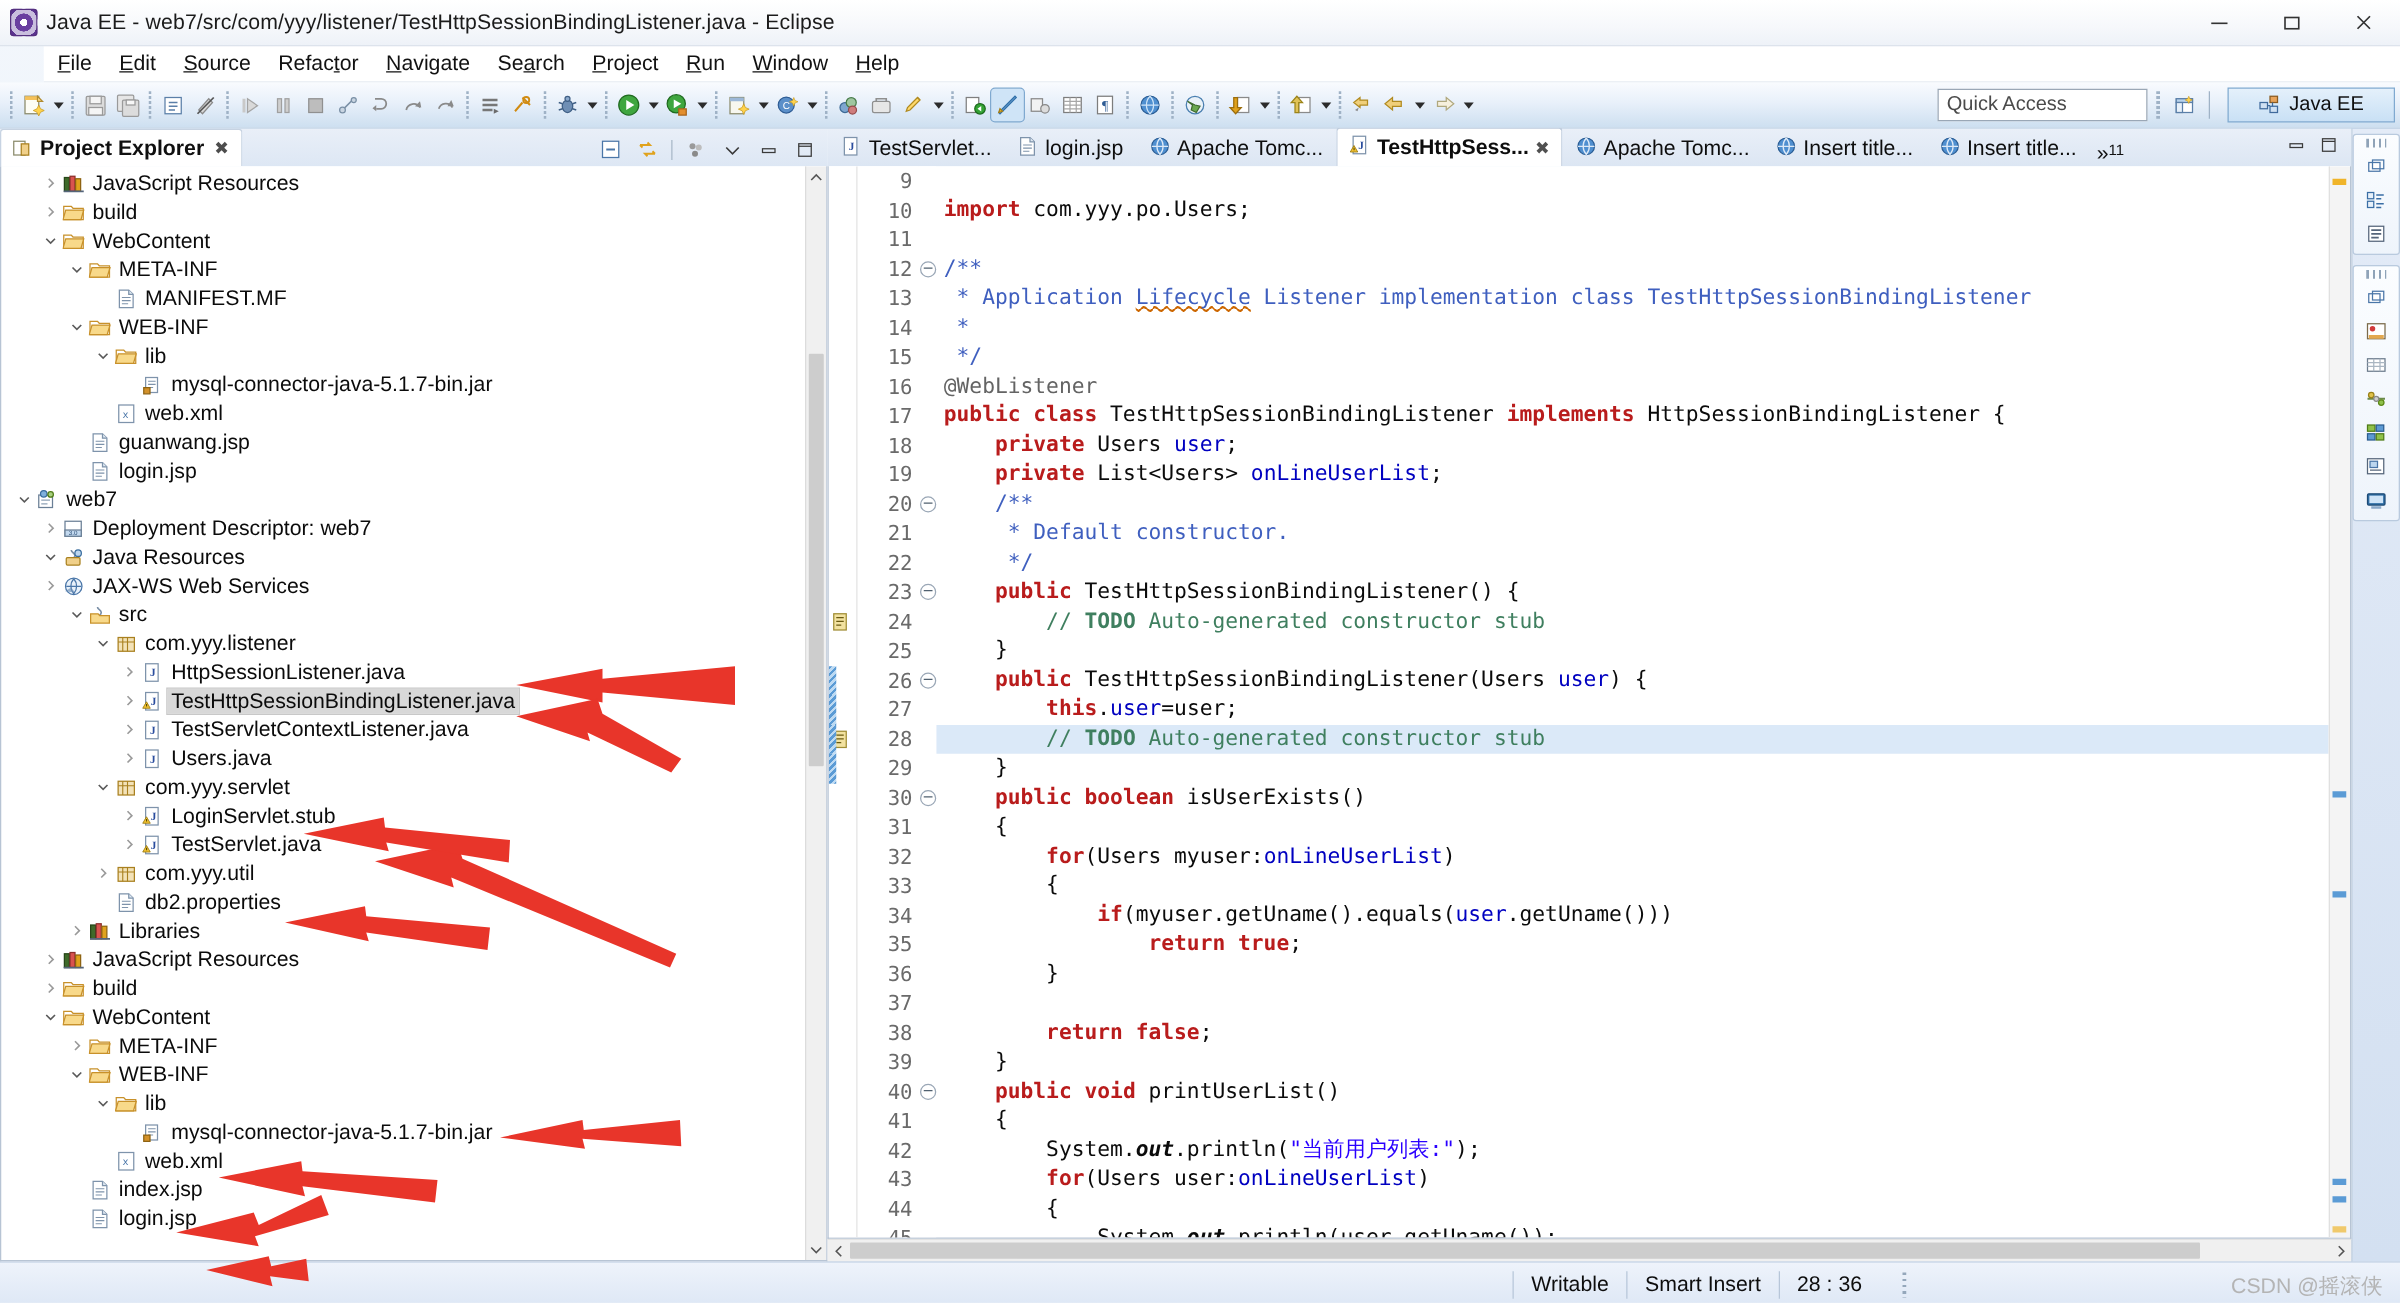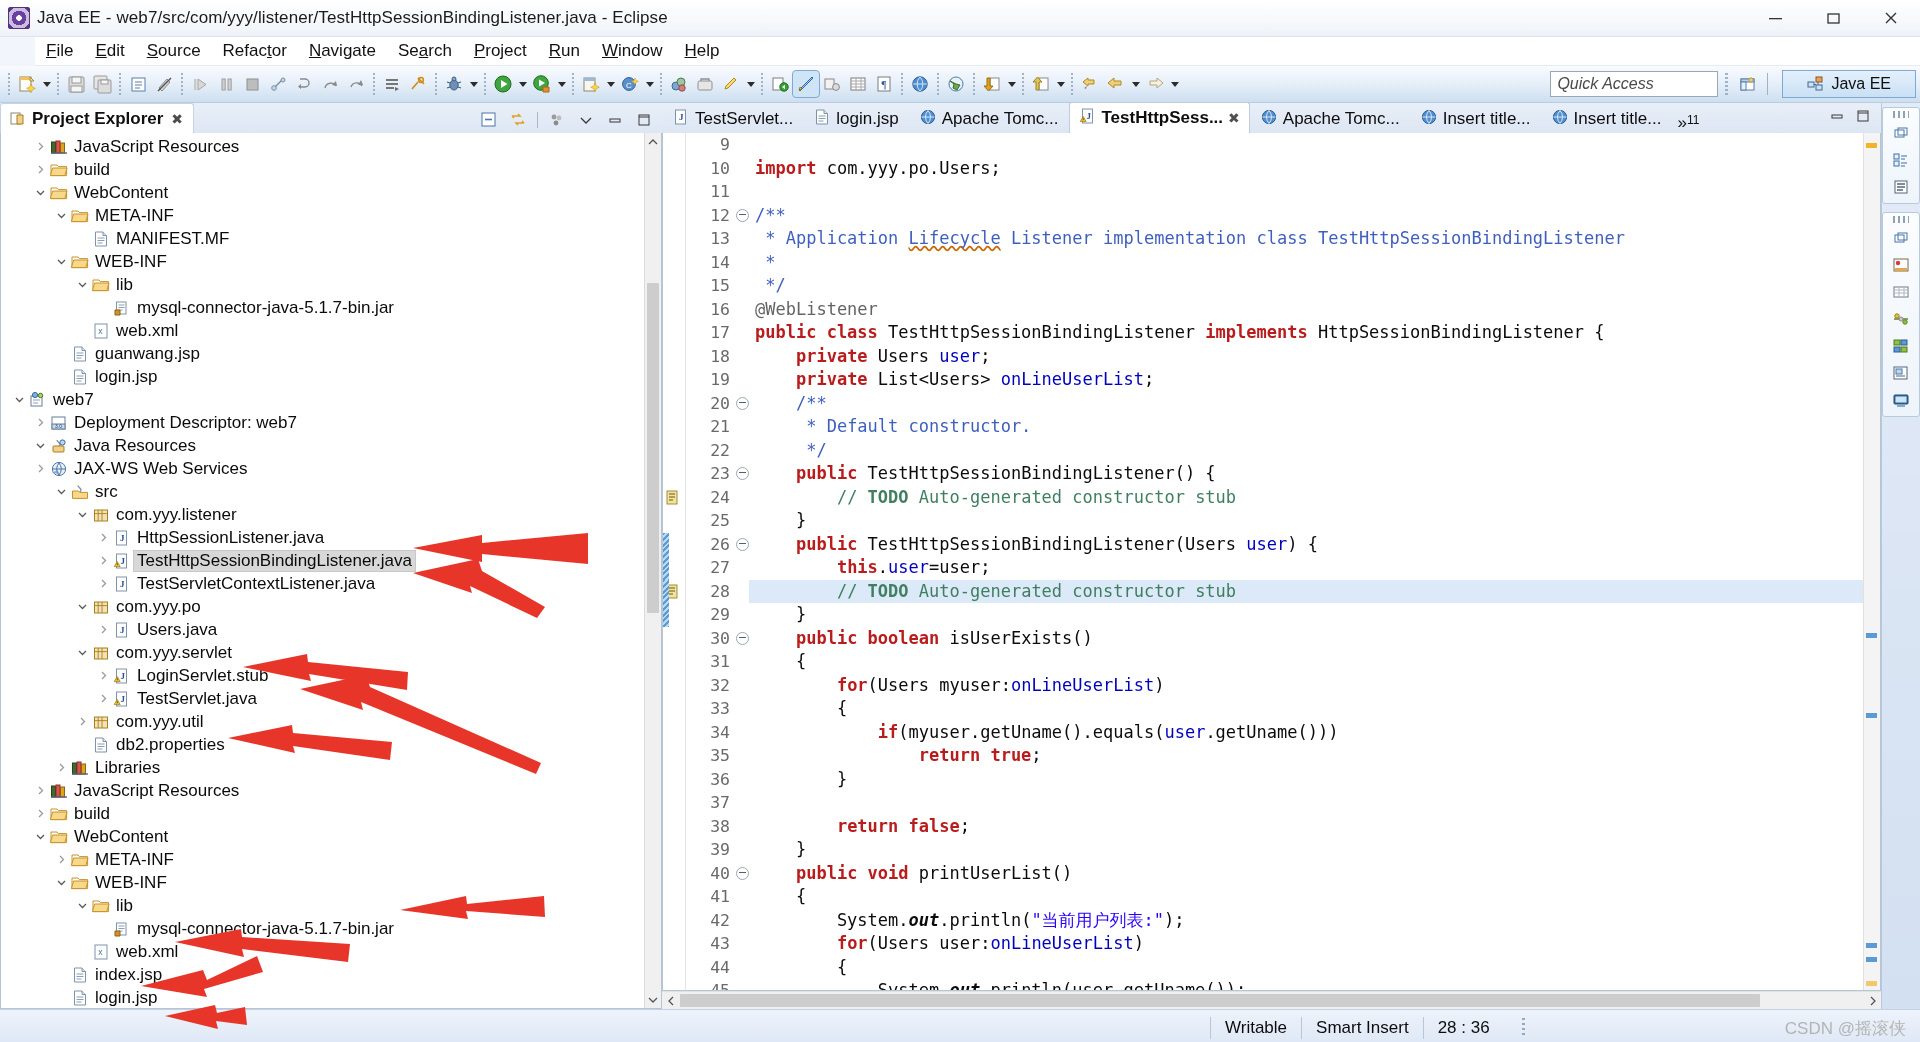--- a/index.html
+++ b/index.html
@@ -39,21 +39,21 @@
   .tb{width:26px;height:26px;display:flex;align-items:center;justify-content:center;
       border-radius:3px;}
   .tb svg{display:block;}
   .tsep{width:2px;height:22px;margin:0 4px;
      background:repeating-linear-gradient(180deg,#9fb2c6 0 2px,transparent 2px 4px);}
   .caret{width:13px;height:26px;display:flex;align-items:center;justify-content:center;}
   .caret i{width:0;height:0;border-left:4px solid transparent;border-right:4px solid transparent;
      border-top:5px solid #2b2b2b;display:block;}
   .qa{margin-left:auto;display:flex;align-items:center;gap:0;}
   .qabox{width:160px;height:24px;background:#fff;border:1px solid #9aa7b6;
-     display:flex;align-items:center;padding-left:6px;font-size:16px;color:#4a4a4a;font-style:italic;}
+     display:flex;align-items:center;padding-left:6px;font-size:16px;color:#4a4a4a;}
   .persp{display:flex;align-items:center;gap:6px;height:26px;padding:0 24px;
      border:1px solid #7fa9d0;background:linear-gradient(180deg,#e4f0fb,#c9e0f5);margin-left:8px;
      font-size:16px;color:#101010;}
 
   
   .content{display:flex;height:calc(1042px - 36px - 28px - 36px - 36px);}
 
   
   .leftview{width:662px;display:flex;flex-direction:column;position:relative;}
   .viewtabs{height:30px;display:flex;align-items:flex-end;position:relative;
@@ -817,35 +817,20 @@
                   <path d="M4 2 L7.5 5.5 L4 9" fill="none" stroke="#9a9a9a" stroke-width="1.3"></path>
                 </svg>
               </span>
               <span class="ico">
                 <svg width="18" height="18" viewBox="0 0 18 18">
                   <rect x="3.5" y="2" width="10" height="14" fill="#fff" stroke="#7e93ab"></rect>
                   <text x="7" y="12" font-size="9" fill="#2a4d9e" font-family="serif" font-weight="bold">J</text>
                 </svg>
               </span>
               <span class="lbl">TestServletContextListener.java</span>
-            </div>
-            <div class="row">
-              <span style="width:73px;flex:none;"></span>
-              <span class="arrow">
-                <svg width="11" height="11" viewBox="0 0 11 11">
-                  <path d="M2 4 L5.5 7.5 L9 4" fill="none" stroke="#5a5a5a" stroke-width="1.3"></path>
-                </svg>
-              </span>
-              <span class="ico">
-                <svg width="18" height="18" viewBox="0 0 18 18">
-                  <rect x="2.5" y="4" width="13" height="11" fill="#f3e2b8" stroke="#a9801f"></rect>
-                  <path d="M2.5 7.6 h13 M6.2 4 v11 M10 4 v11" stroke="#a9801f" stroke-width=".9"></path>
-                </svg>
-              </span>
-              <span class="lbl">com.yyy.po</span>
             </div>
             <div class="row">
               <span style="width:94px;flex:none;"></span>
               <span class="arrow">
                 <svg width="11" height="11" viewBox="0 0 11 11">
                   <path d="M4 2 L7.5 5.5 L4 9" fill="none" stroke="#9a9a9a" stroke-width="1.3"></path>
                 </svg>
               </span>
               <span class="ico">
                 <svg width="18" height="18" viewBox="0 0 18 18">

